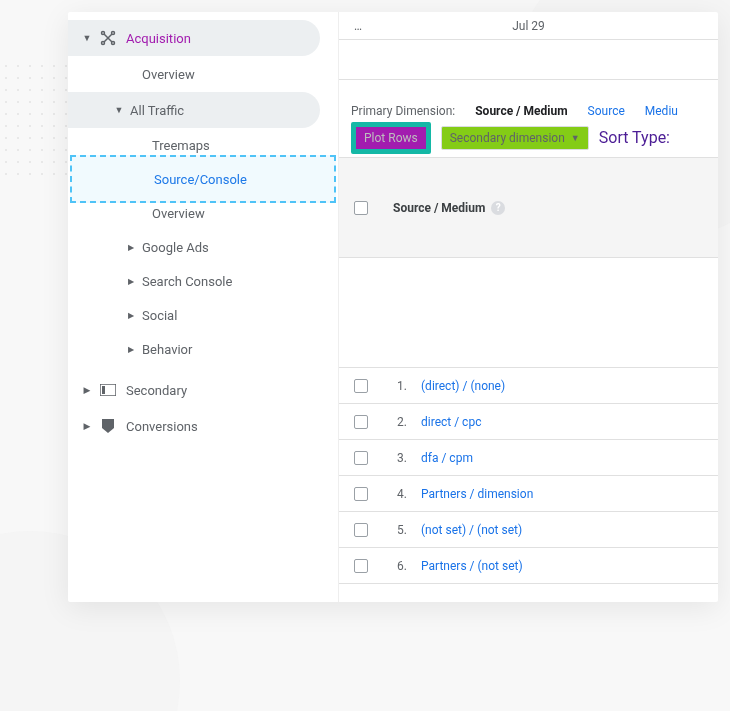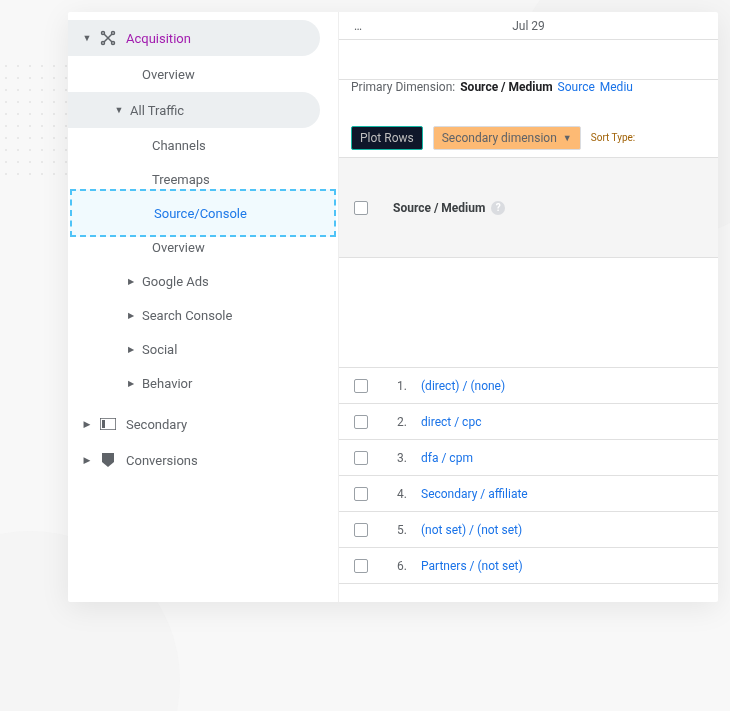--- a/index.html
+++ b/index.html
@@ -123,57 +123,57 @@
     justify-content: center;
     font-size: 12px;
     color: #5f6368;
     padding: 0 8px;
   }
   .date-bar .ellipsis { position: absolute; left: 286px; }
   .spacer { height: 40px; border-bottom: 1px solid #e0e0e0; }
   .dim-row {
     height: 38px;
     display: flex;
-    align-items: flex-start;
+    align-items: flex-end;
     padding: 0 12px;
-    gap: 5px;
+    gap: 20px;
     font-size: 12px;
   }
   .dim-row .pd-label { color: #5f6368; }
   .dim-row .pd-active { color: #202124; font-weight: 700; }
   .dim-row .pd-link { color: #1a73e8; cursor: pointer; }
   .controls-row {
     height: 40px;
     border-bottom: 1px solid #e0e0e0;
     display: flex;
     align-items: center;
     padding: 0 12px;
     gap: 10px;
   }
   .btn-disabled {
-    border: 1px solid #14b8a6;
+    border: 5px solid #14b8a6;
     color: #bdbdbd;
     padding: 4px 8px;
     border-radius: 2px;
     font-size: 12px;
-    background: #0f172a;
+    background: #a21caf;
   }
   .dropdown {
     border: 1px solid #dadce0;
     padding: 4px 8px;
     border-radius: 2px;
     font-size: 12px;
     color: #5f6368;
     display: flex;
     align-items: center;
     gap: 6px;
     cursor: pointer;
-    background: #fdba74;
-  }
-  .sort-label { color: #a16207; font-size: 10px; }
+    background: #84cc16;
+  }
+  .sort-label { color: #4c1d95; font-size: 16px; }
   .table-head {
     height: 100px;
     background: #f5f5f5;
     border-bottom: 1px solid #e0e0e0;
     display: flex;
     align-items: center;
   }
   .col-check { width: 44px; display: flex; justify-content: center; }
   .col-main { flex: 1; padding-left: 10px; display: flex; align-items: center; gap: 6px; }
   .th-label { font-weight: 700; color: #3c4043; font-size: 12px; }
@@ -234,24 +234,20 @@
         <span>Overview</span>
       </div>
 
       <div class="nav-row pill" style="padding-left:46px;">
         <span class="caret">▼</span>
         <span>All Traffic</span>
       </div>
 
       <div class="sub2">
         <span class="mini-caret"></span>
-        <span>Channels</span>
-      </div>
-      <div class="sub2">
-        <span class="mini-caret"></span>
         <span>Treemaps</span>
       </div>
 
       <div class="sub2-wrap">
         <div class="dashed-box"></div>
         <div class="sub2 selected" style="padding-left:86px;">
           <span>Source/Console</span>
         </div>
       </div>
 
@@ -355,21 +351,21 @@
             <input type="checkbox" class="styled" style="">
           </div>
           <span class="num">3.</span>
           <span class="val">dfa / cpm</span>
         </div>
         <div class="data-row">
           <div class="col-check">
             <input type="checkbox" class="styled" style="">
           </div>
           <span class="num">4.</span>
-          <span class="val">Secondary / affiliate</span>
+          <span class="val">Partners / dimension</span>
         </div>
         <div class="data-row">
           <div class="col-check">
             <input type="checkbox" class="styled" style="">
           </div>
           <span class="num">5.</span>
           <span class="val">(not set) / (not set)</span>
         </div>
         <div class="data-row">
           <div class="col-check">

